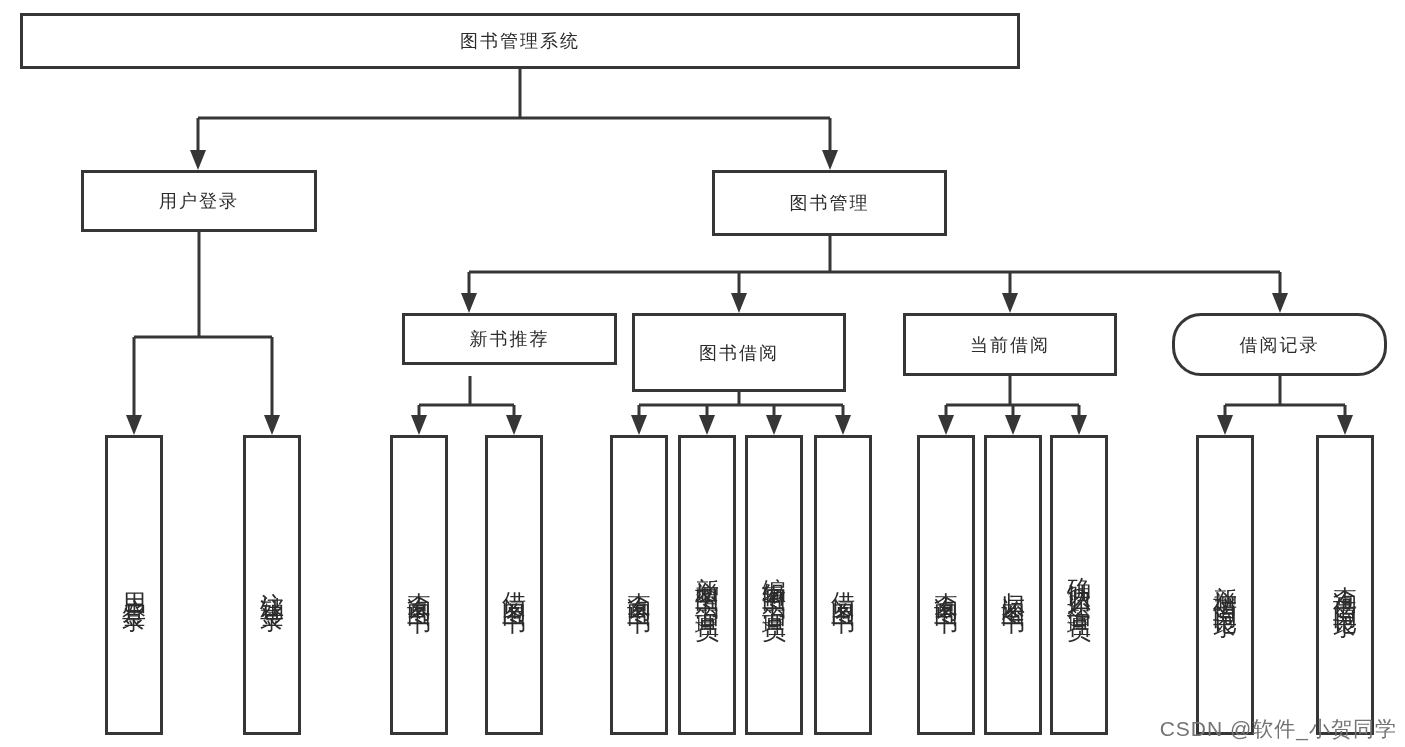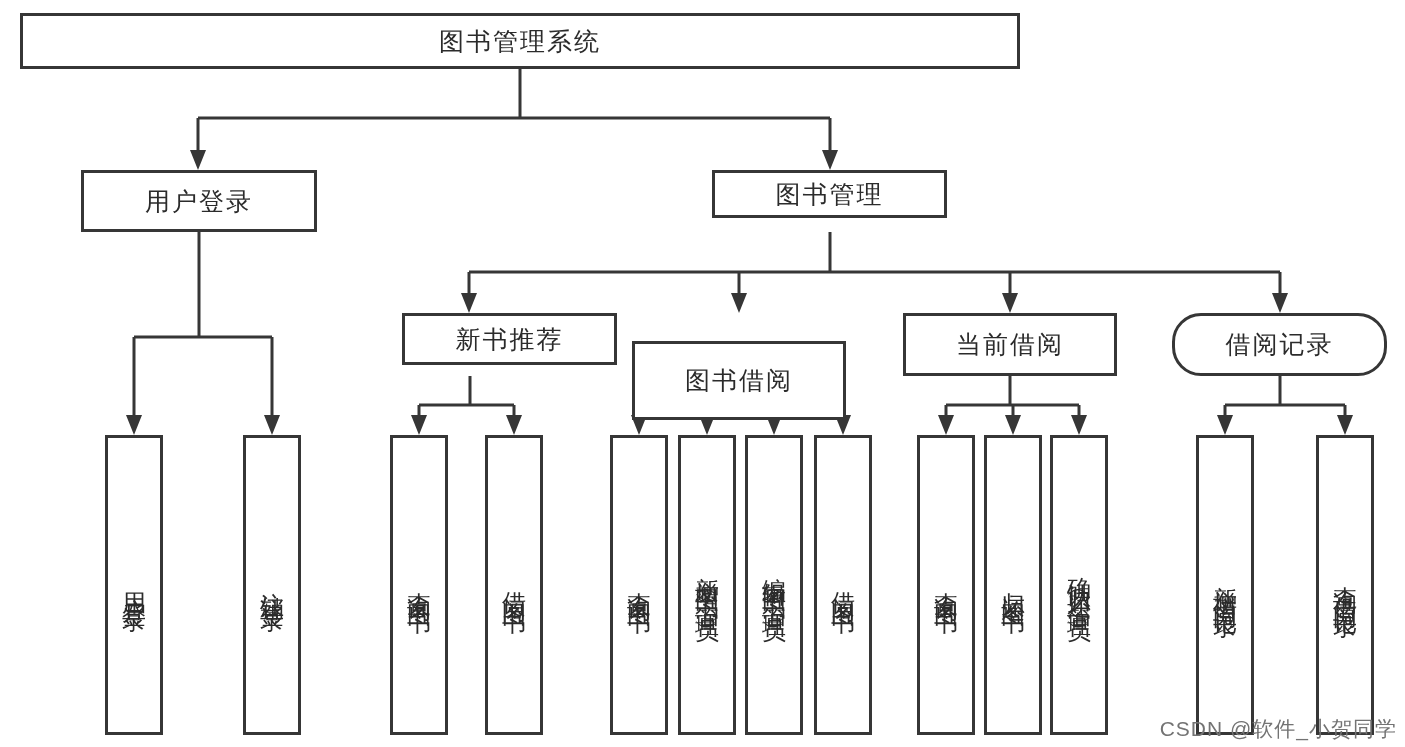--- a/index.html
+++ b/index.html
@@ -23,21 +23,21 @@
   }
   .node {
     position: absolute;
     box-sizing: border-box;
     background: #ffffff;
     border: 3px solid #363636;
     display: flex;
     align-items: center;
     justify-content: center;
     color: #2b2b2b;
-    font-size: 25px;
+    font-size: 18px;
     letter-spacing: 2px;
     white-space: nowrap;
   }
   .leaf {
     writing-mode: vertical-rl;
     text-orientation: mixed;
     font-size: 24px;
     letter-spacing: 6px;
     line-height: 1;
     white-space: normal;
@@ -80,28 +80,28 @@
       <polygon points="1337,415 1353,415 1345,435" fill="#363636"></polygon>
     </svg>
 
   <div class="node" style="left:20px; top:13px; width:1000px; height:56px;">
     <span>图书管理系统</span>
   </div>
 
   <div class="node" style="left:81px; top:170px; width:236px; height:62px;">
     <span>用户登录</span>
   </div>
-  <div class="node" style="left:712px; top:170px; width:235px; height:48px;">
+  <div class="node" style="left:712px; top:170px; width:235px; height:66px;">
     <span>图书管理</span>
   </div>
 
   <div class="node" style="left:363px; top:313px; width:215px; height:52px;margin-left:39px;">
     <span>新书推荐</span>
   </div>
-  <div class="node" style="left:632px; top:313px; width:214px; height:79px;margin-top:28px;">
+  <div class="node" style="left:632px; top:313px; width:214px; height:79px;">
     <span>图书借阅</span>
   </div>
   <div class="node" style="left:903px; top:313px; width:214px; height:63px;align-items:center;">
     <span>当前借阅</span>
   </div>
   <div class="node" style="left:1172px; top:313px; width:215px; height:63px;border-radius:29px;">
     <span>借阅记录</span>
   </div>
 
   <div class="node leaf" style="left:105px; top:435px; width:58px; height:300px;">

